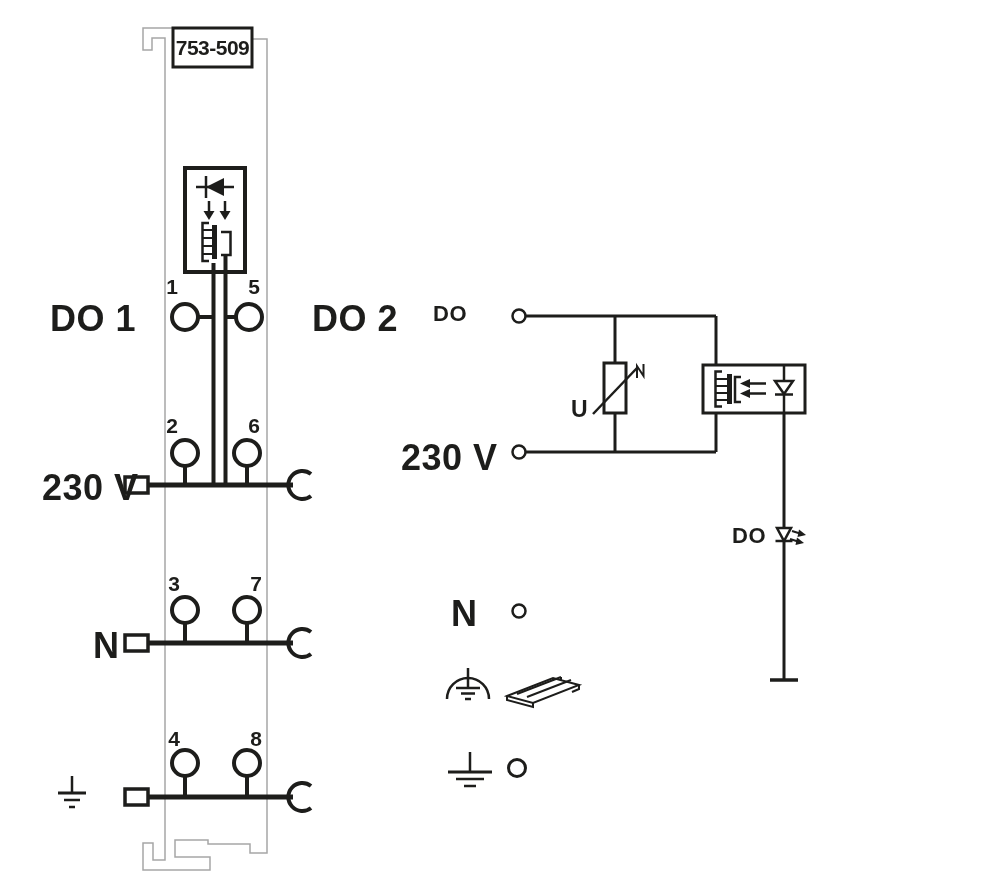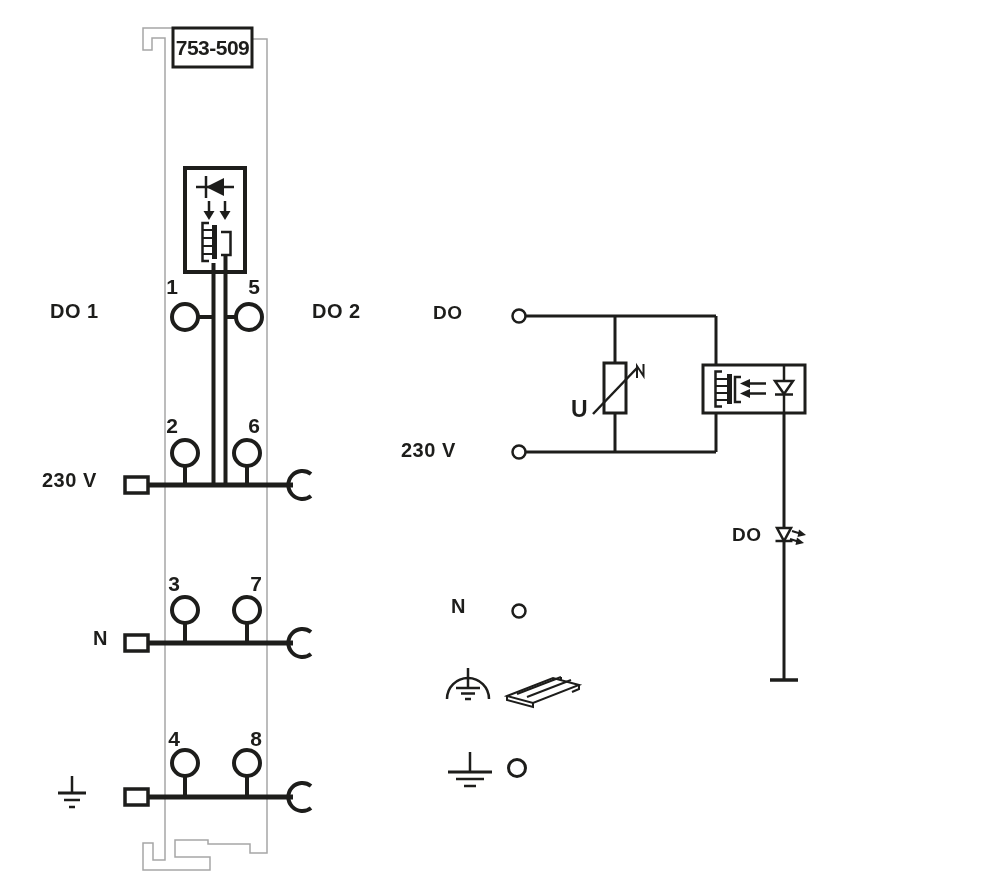--- a/index.html
+++ b/index.html
@@ -1,20 +1,20 @@
 <!DOCTYPE html>
 <html><head>
 <meta charset="utf-8">
 <style>
   html,body{margin:0;padding:0;background:#ffffff;}
   #canvas{position:relative;width:1000px;height:895px;background:#ffffff;overflow:hidden;
           font-family:"Liberation Sans",sans-serif;}
   svg{position:absolute;left:0;top:0;}
-  .lbl{position:absolute;font-weight:bold;font-size:20px;color:#1d1d1b;letter-spacing:.5px;white-space:nowrap;line-height:1;}
-  .lbl.md{font-size:19px;}
+  .lbl{position:absolute;font-weight:bold;font-size:36px;color:#1d1d1b;letter-spacing:.5px;white-space:nowrap;line-height:1;}
+  .lbl.md{font-size:22px;}
   .lbl.sm{font-size:21px;letter-spacing:0;}
   .lbl.u{font-size:23px;}
   .pnbox{position:absolute;left:173px;top:28px;width:79px;height:39px;display:flex;align-items:center;justify-content:center;
          font-weight:bold;font-size:21px;letter-spacing:-.5px;color:#1d1d1b;}
 </style>
 </head>
 <body>
 
 <div id="canvas">
 

